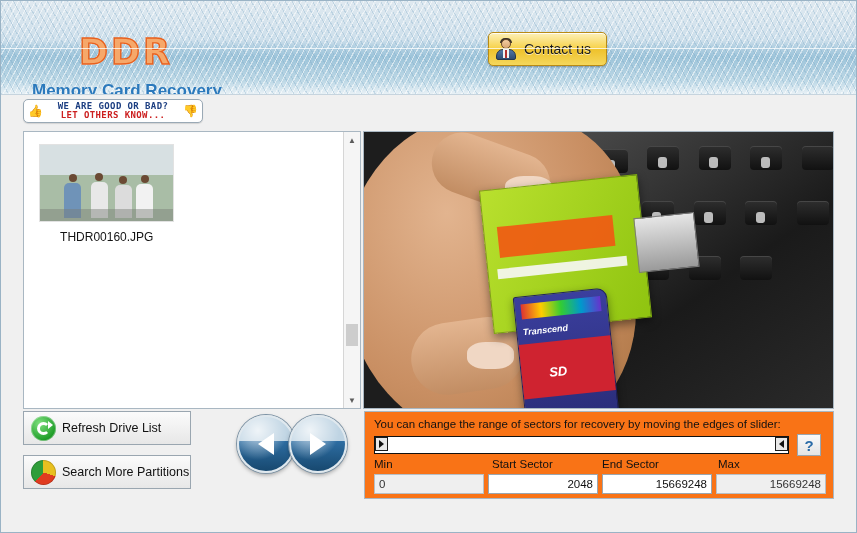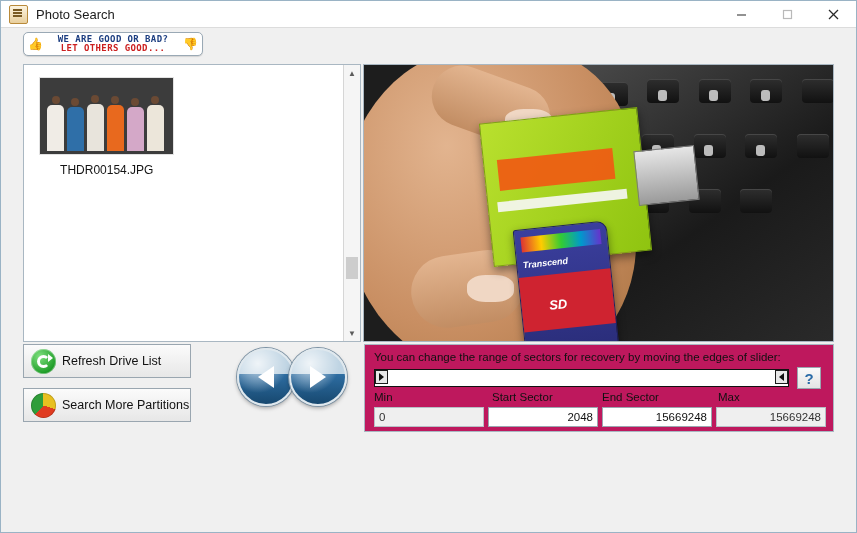--- a/index.html
+++ b/index.html
@@ -240,21 +240,21 @@
     box-shadow:0 0 0 1px #7d93a5,0 2px 4px rgba(0,0,0,.35);
     display:flex;align-items:center;justify-content:center;cursor:pointer;
   }
   .navbtn.prev{left:236px;}
   .navbtn.next{left:288px;}
   .tri-l{border-right:16px solid #ffffff;border-top:11px solid transparent;border-bottom:11px solid transparent;}
   .tri-r{border-left:16px solid #ffffff;border-top:11px solid transparent;border-bottom:11px solid transparent;}
 
   .sector-panel{
     position:absolute;left:363px;top:0px;width:470px;height:88px;
-    border:1px solid #a9b7c2;box-sizing:border-box;background:#be185d;
+    border:1px solid #a9b7c2;box-sizing:border-box;background:#f97316;
   }
   .sector-note{position:absolute;left:9px;top:6px;font-size:11.5px;color:#111;}
   .slider-wrap{position:absolute;left:9px;top:24px;width:415px;height:18px;}
   .slider-track{
     position:absolute;inset:0;background:#ffffff;border:1px solid #111;box-sizing:border-box;
   }
   .handle{
     position:absolute;top:1px;width:13px;height:14px;background:#e8e8e8;
     border:1px solid #1c1c1c;box-sizing:border-box;
     display:flex;align-items:center;justify-content:center;cursor:ew-resize;
@@ -290,86 +290,73 @@
   .w-min{width:110px;}
   .w-start{width:110px;}
   .w-end{width:110px;}
   .w-max{width:110px;}
 </style>
 </head>
 <body>
 
 <div class="window">
 
-  <div class="titlebar">
-    <div class="title-icon"></div>
-    <div class="title-text">Photo Search</div>
-    <div class="winbtns">
-      <div class="winbtn">
-        <svg width="13" height="13" viewBox="0 0 13 13">
-            <line x1="2" y1="7" x2="11" y2="7" stroke="#4a4a4a" stroke-width="1.2"></line>
-          </svg>
-      </div>
-      <div class="winbtn">
-        <svg width="13" height="13" viewBox="0 0 13 13">
-            <rect x="2.5" y="2.5" width="8" height="8" fill="none" stroke="#b9b9b9" stroke-width="1.2"></rect>
-          </svg>
-      </div>
-      <div class="winbtn close">
-        <svg width="15" height="15" viewBox="0 0 15 15">
-            <line x1="3" y1="3" x2="12" y2="12" stroke="#2a2a2a" stroke-width="1.2"></line>
-            <line x1="12" y1="3" x2="3" y2="12" stroke="#2a2a2a" stroke-width="1.2"></line>
-          </svg>
-      </div>
+
+  <div class="banner">
+    <div class="ddr-logo">DDR</div>
+    <div class="subtitle">Memory Card Recovery</div>
+    <div class="contact-btn">
+      <div class="contact-person">
+        <div class="hair"></div>
+          <div class="head"></div>
+        <div class="body"></div>
+          <div class="shirt"></div>
+          <div class="tie"></div>
+      </div>
+      <div class="contact-label">Contact us</div>
     </div>
   </div>
-
 
   <div class="feedback-zone">
     <div class="feedback">
       <span class="thumb-ico thumb-up">👍</span>
       <span class="feedback-text">
         <span class="fb-l1">WE ARE GOOD OR BAD?</span>
-        <span class="fb-l2">LET OTHERS GOOD...</span>
+        <span class="fb-l2">LET OTHERS KNOW...</span>
       </span>
       <span class="thumb-ico thumb-down">👎</span>
     </div>
   </div>
 
   <div class="content">
 
     <div class="thumb-panel">
       <div class="thumb-grid">
 
 
-
         <div class="thumb-cell">
           <div class="thumb-img">
-            <div class="ph ph-dark"></div>
-            <div class="person" style="left:5%;height:60%;background:#f0ece6;">
+            <div class="ph ph-sky" style="background:linear-gradient(#d7e0e2 0 40%,#a9bda6 40% 100%);"></div>
+            <div class="person" style="left:18%;height:46%;background:#6f93b8;">
                 <span class="phead"></span>
               </div>
-            <div class="person" style="left:20%;height:58%;background:#2f6fa8;">
+            <div class="person" style="left:38%;height:48%;background:#e8e8e8;">
                 <span class="phead"></span>
               </div>
-            <div class="person" style="left:35%;height:62%;background:#e8e4dc;">
+            <div class="person" style="left:56%;height:44%;background:#dcdcdc;">
                 <span class="phead"></span>
               </div>
-            <div class="person" style="left:50%;height:60%;background:#e8691e;">
+            <div class="person" style="left:72%;height:45%;background:#f2f2f2;">
                 <span class="phead"></span>
               </div>
-            <div class="person" style="left:65%;height:58%;background:#d4a8c8;">
-                <span class="phead"></span>
-              </div>
-            <div class="person" style="left:80%;height:60%;background:#ece6da;">
-                <span class="phead"></span>
-              </div>
+            <div class="ground" style="background:rgba(120,125,118,.45);height:16%;"></div>
           </div>
-          <div class="thumb-label">THDR00154.JPG</div>
+          <div class="thumb-label">THDR00160.JPG</div>
         </div>
+
 
 
       </div>
 
       <div class="scrollbar">
         <div class="sb-arrow">▲</div>
         <div class="sb-track">
           <div class="sb-thumb"></div>
         </div>
         <div class="sb-arrow">▼</div>

